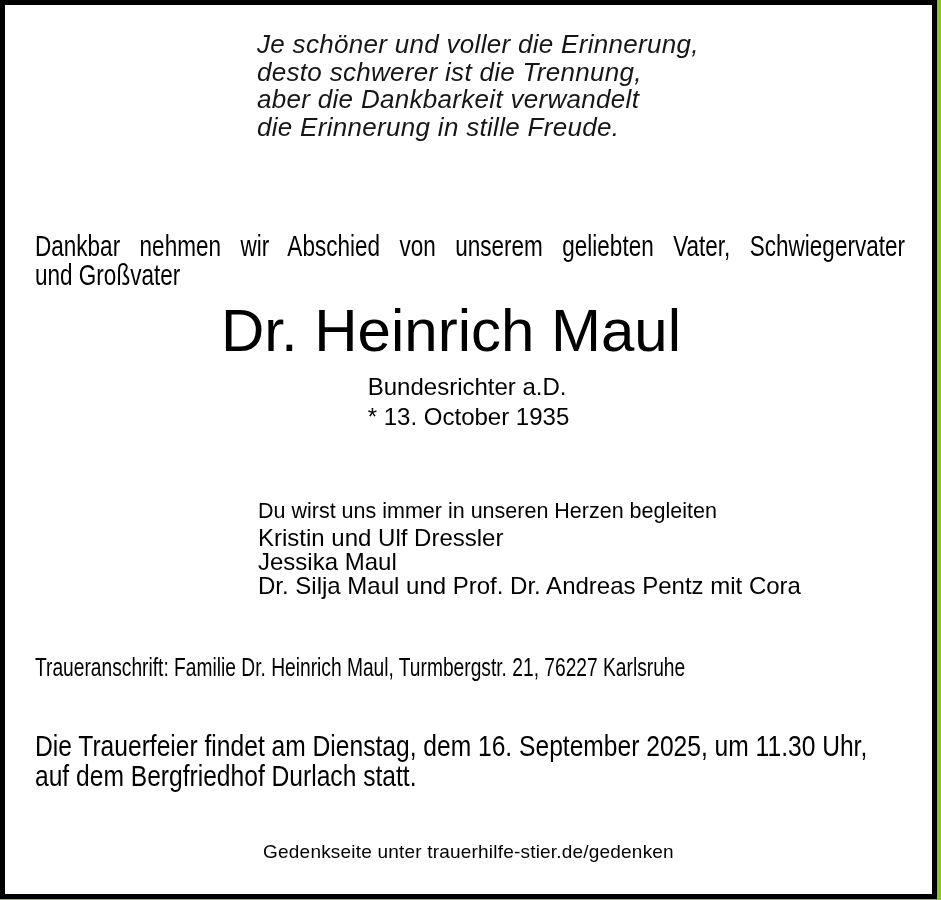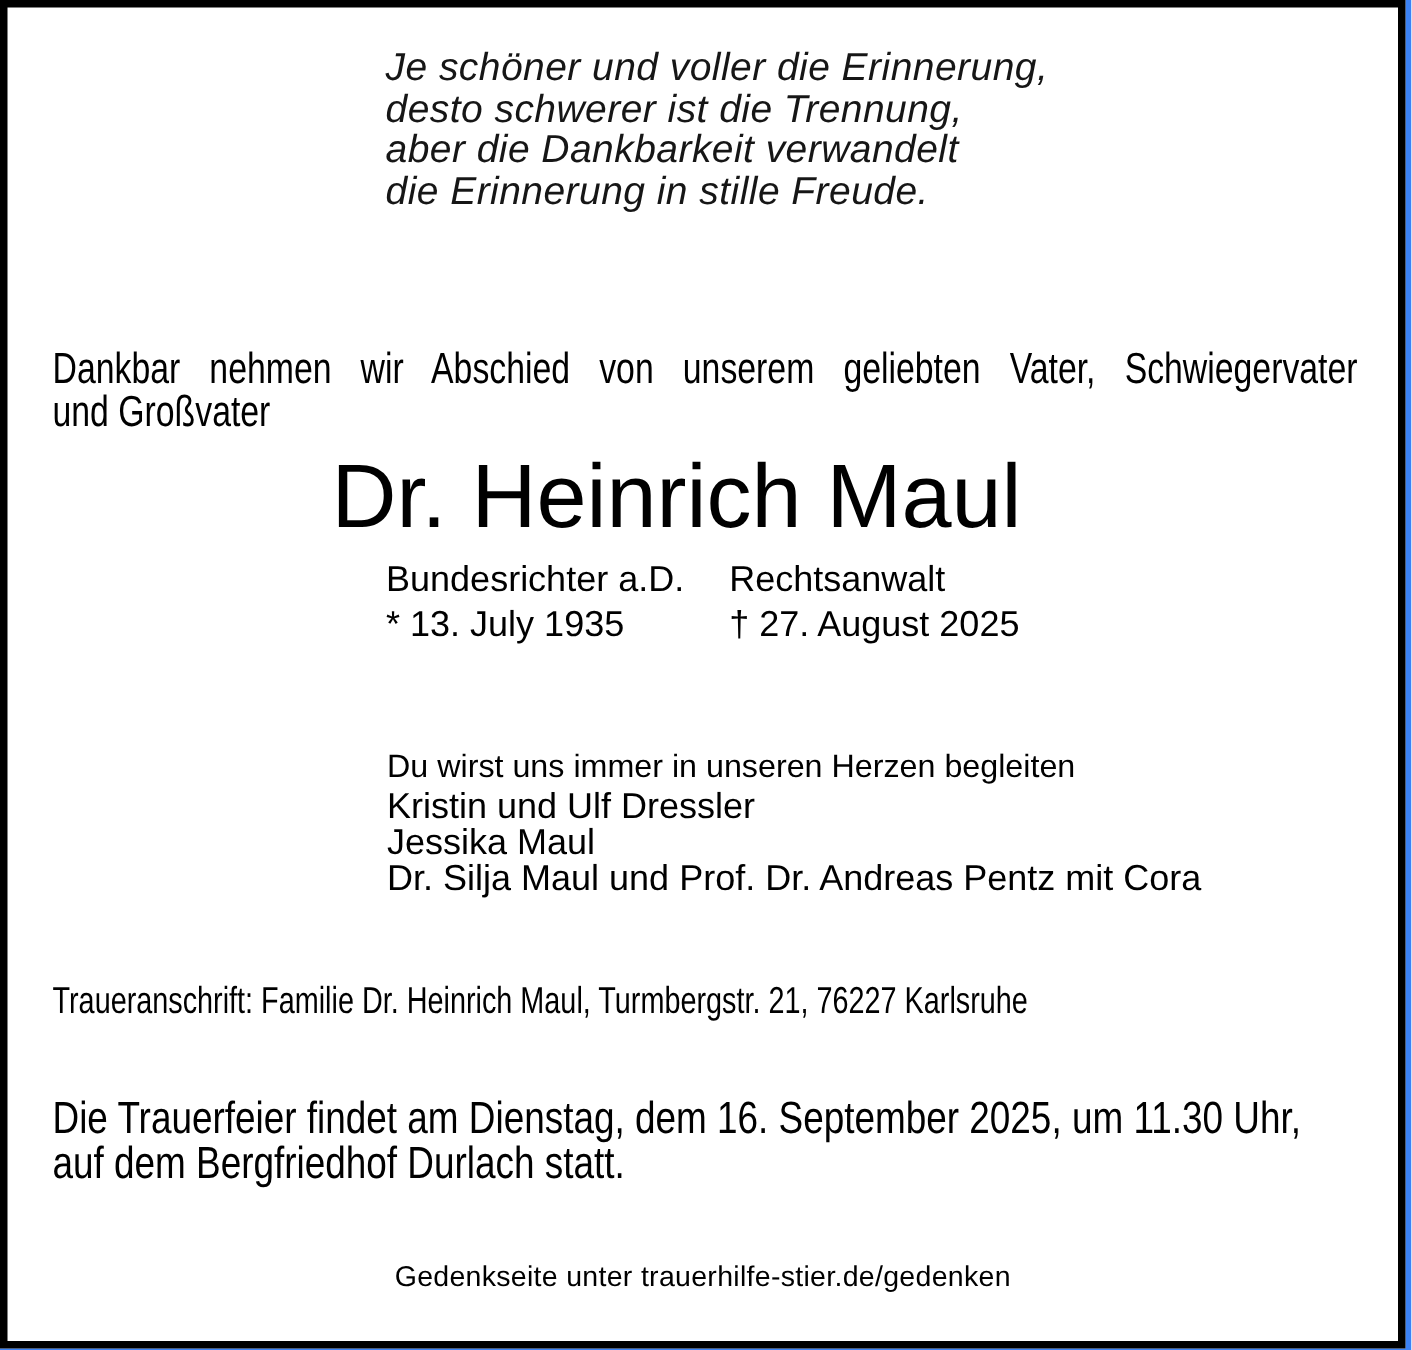--- a/index.html
+++ b/index.html
@@ -9,21 +9,21 @@
     height: 900px;
     background: #ffffff;
     overflow: hidden;
     font-family: "Liberation Sans", sans-serif;
     color: #000000;
   }
   .page {
     position: relative;
     width: 941px;
     height: 900px;
-    background: #3b82f6;
+    background: #84cc16;
   }
   
   .notice-frame {
     position: absolute;
     left: 0;
     top: 0;
     width: 937px;
     height: 899px;
     box-sizing: border-box;
     border: 5px solid #000000;
@@ -151,25 +151,21 @@
       <div class="line-justify">Dankbar nehmen wir Abschied von unserem geliebten Vater, Schwiegervater</div>
       <div class="line-plain">und Großvater</div>
     </div>
   </div>
 
   <div class="abs deceased-name">Dr. Heinrich Maul</div>
 
   <div class="abs titles-row">
     <div class="titles-col">
       <div>Bundesrichter a.D.</div>
-      <div>* 13. July 1935</div>
-    </div>
-    <div class="titles-col">
-      <div>Rechtsanwalt</div>
-      <div>† 27. August 2025</div>
+      <div>* 13. October 1935</div>
     </div>
   </div>
 
   <div class="abs farewell">Du wirst uns immer in unseren Herzen begleiten</div>
 
   <div class="abs mourners">
     <div>Kristin und Ulf Dressler</div>
     <div>Jessika Maul</div>
     <div>Dr. Silja Maul und Prof. Dr. Andreas Pentz mit Cora</div>
   </div>

